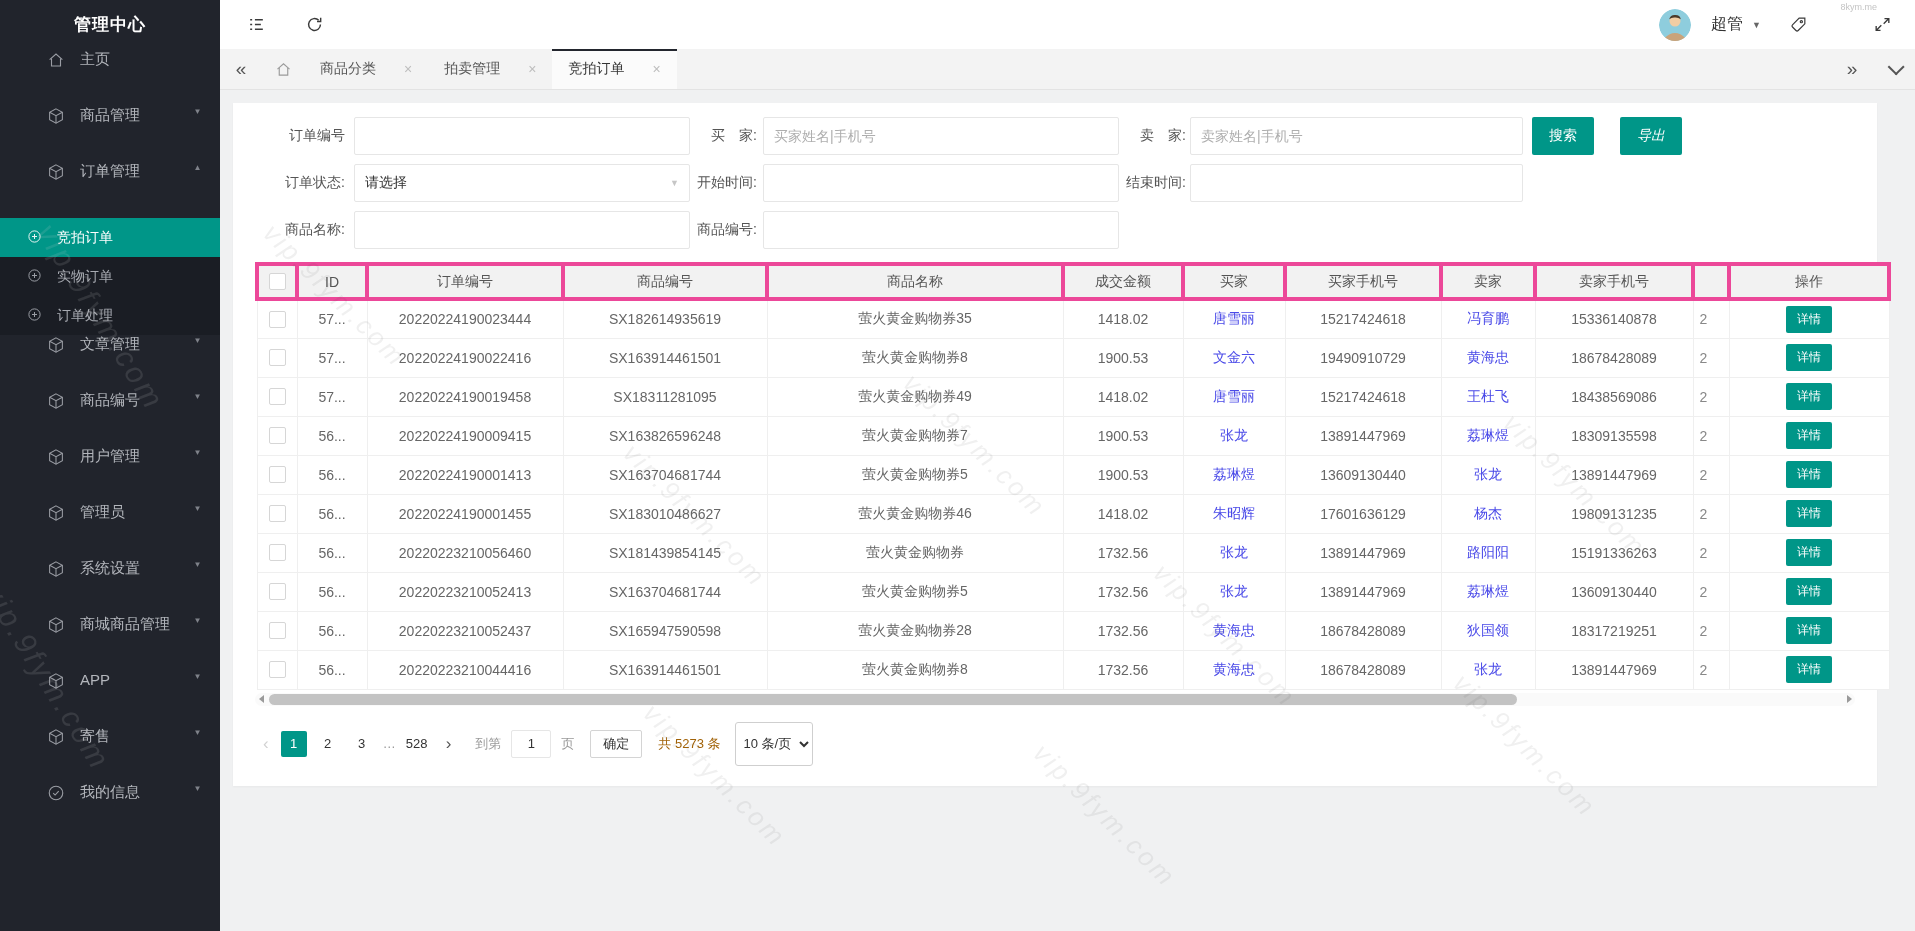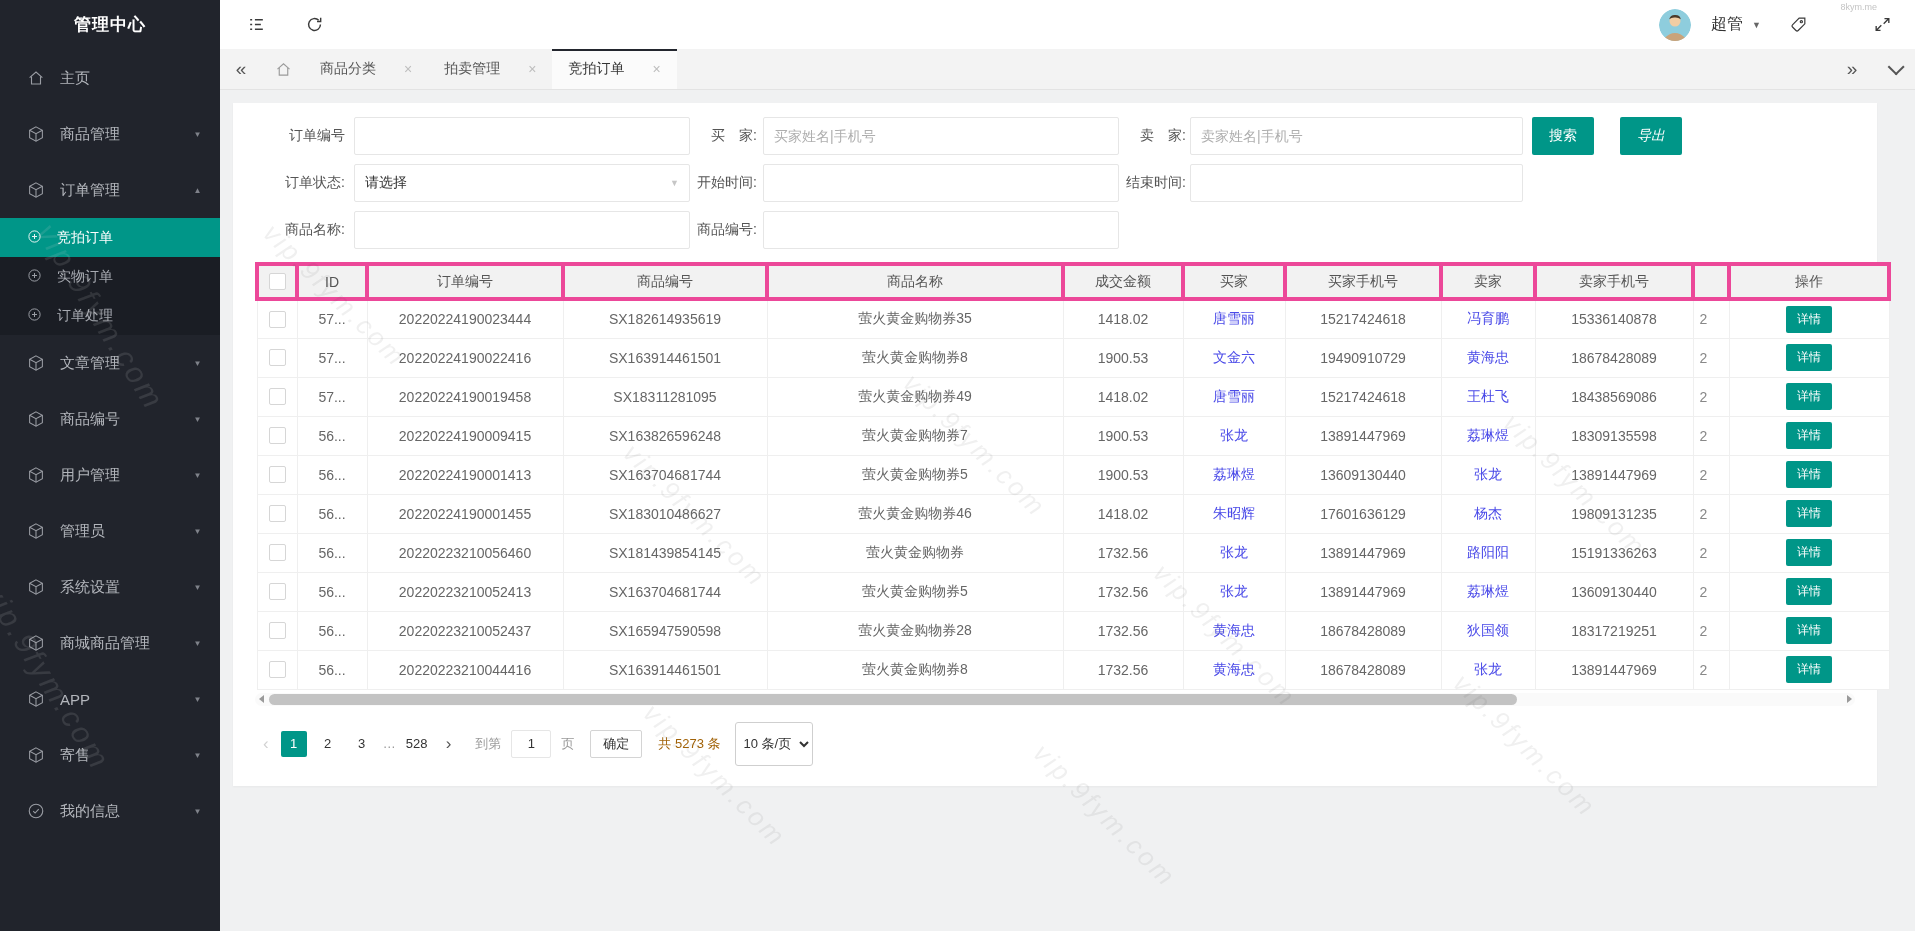--- a/index.html
+++ b/index.html
@@ -9,21 +9,21 @@
     background:#f0f1f2; color:#333; position:relative; font-size:14px;
   }
   :root{
     --teal:#009688; --link:#4a4ae8; --border:#e6e6e6;
   }
   .app{ display:flex; width:100%; height:100%; }
 
   
   .sidebar{ width:220px; height:100%; background:#21242c; flex:0 0 220px; position:relative; z-index:2; overflow:hidden;}
   .sidebar-title{ height:50px; line-height:50px; text-align:center; color:#ffffff; font-size:17px; font-weight:bold; letter-spacing:1px;}
-  .side-item{ height:56px; display:flex; align-items:center; padding:0 18px 0 26px; color:#b3b6bc; font-size:15px; cursor:pointer;}
+  .side-item{ height:56px; display:flex; align-items:flex-start; padding:0 18px 0 26px; color:#b3b6bc; font-size:15px; cursor:pointer;margin-left:20px;}
   .side-item .sicon{ width:20px; height:20px; margin-right:14px; display:inline-flex; align-items:center; justify-content:center; color:#9a9da4;}
   .side-item .sicon svg{ width:18px; height:18px; }
   .side-item .caret{ margin-left:auto; font-size:9px; color:#7f828a; transform:scale(.9);}
   .submenu{ background:#1a1d24; }
   .sub-item{ height:39px; display:flex; align-items:center; padding:0 18px 0 27px; color:#a7aab1; font-size:14px; cursor:pointer;}
   .sub-item .sicon{ width:17px; height:17px; margin-right:13px; display:inline-flex; color:#9a9da4;}
   .sub-item .sicon svg{ width:15px; height:15px;}
   .sub-item.active{ background:var(--teal); color:#fff; }
   .sub-item.active .sicon{ color:#e8f5f3; }
 

